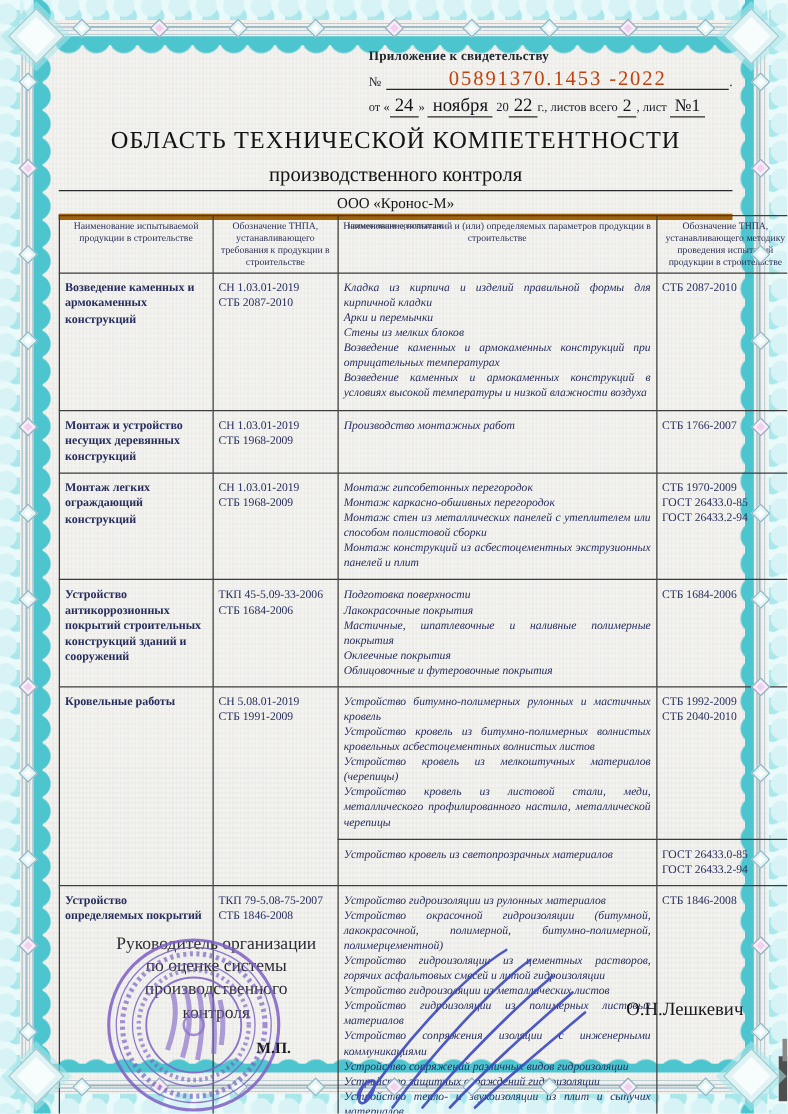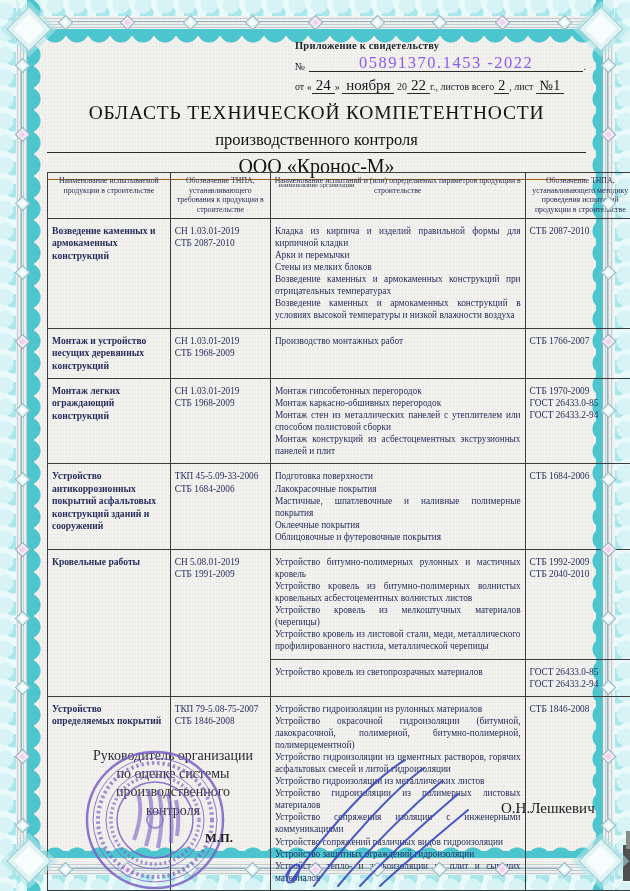--- a/index.html
+++ b/index.html
@@ -81,41 +81,41 @@
   .scan-dark2{position:absolute;right:0;bottom:42px;width:4px;height:18px;background:#8a8a8a;}
 
   
   .content{position:absolute;left:47px;top:36px;width:539px;}
 
   .hdr{position:absolute;top:4px;left:248px;width:291px;font-size:10.5px;color:#20252e;}
   .hdr-line1{font-weight:bold;letter-spacing:.2px;font-size:10.5px;}
   .hdr-num{margin-top:3px;display:flex;align-items:flex-end;}
   .hdr-num .lbl{flex:0 0 auto;padding-right:4px;}
   .slotline{border-bottom:1px solid #2a2a2a;text-align:center;}
-  .hdr-num .slotline{flex:1 1 auto;font-size:16.5px;letter-spacing:1.5px;line-height:1.05;color:#8b5cf6;}
+  .hdr-num .slotline{flex:1 1 auto;font-size:16.5px;letter-spacing:1.5px;line-height:1.05;color:#c2410c;}
   .hdr-date{margin-top:6px;white-space:nowrap;font-size:10px;color:#20252e;}
   .hdr-date .val{display:inline-block;border-bottom:1px solid #2a2a2a;font-size:15px;line-height:1;
                  padding:0 4px;color:#14141a;text-align:center;}
   .hdr-date .val-sm{font-size:14px;}
 
   .titleblk{position:absolute;top:66px;left:0;width:539px;text-align:center;color:#131313;}
   .t1{font-size:19.5px;letter-spacing:.8px;}
   .t2{font-size:16.5px;margin-top:6px;padding-bottom:2px;border-bottom:1px solid #2a2a2a;}
-  .org{font-size:20px;margin-top:2px;padding-bottom:1px;border-bottom:1px solid #a16207;}
+  .org{font-size:12px;margin-top:2px;padding-bottom:1px;border-bottom:5px solid #a16207;}
   .org-cap{font-size:6.5px;color:#3a4352;margin-top:1px;}
 
   table.spec{position:absolute;top:136px;left:0;width:589px;border-collapse:collapse;
              color:#272e5e;}
   .spec th,.spec td{border:1px solid #3c3c3c;vertical-align:top;padding:6px 4px;}
   .spec{border:1.5px solid #2e2e2e;}
   .spec th{font-size:7.8px;font-weight:normal;text-align:center;line-height:1.25;padding:3px 2px;color:#2a3156;}
   .spec td{font-size:9.3px;line-height:1.3;white-space:pre-line;}
   .spec td.c1{font-weight:bold;font-size:9.6px;width:111px;}
   .spec td.c2{width:89px;margin-left:44px;}
-  .spec td.c3{width:240px;text-align:justify;}
+  .spec td.c3{width:240px;text-align:justify;font-style:italic;}
   .spec td.c4{width:99px;}
 
   .footer-role{position:absolute;left:88px;top:747px;width:170px;font-size:14px;line-height:1.3;
                color:#2c2c34;white-space:pre-line;z-index:3;text-align:center;}
   .signer{position:absolute;left:501px;top:800px;font-size:15px;color:#17171c;z-index:3;}
   .mp{position:absolute;left:205px;top:831px;font-size:12.5px;font-weight:bold;color:#1c1c22;z-index:5;}
   .stamp{position:absolute;left:80px;top:742px;z-index:4;opacity:.85;}
   .sig{position:absolute;left:272px;top:748px;z-index:4;}
 </style>
 </head>
@@ -248,21 +248,21 @@
 СТБ 1968-2009</td>
           <td class="c3">Монтаж гипсобетонных перегородок
 Монтаж каркасно-обшивных перегородок
 Монтаж стен из металлических панелей с утеплителем или способом полистовой сборки
 Монтаж конструкций из асбестоцементных экструзионных панелей и плит</td>
           <td class="c4">СТБ 1970-2009
 ГОСТ 26433.0-85
 ГОСТ 26433.2-94</td>
         </tr>
         <tr style="height:66px">
-          <td class="c1">Устройство антикоррозионных покрытий асфальтовых конструкций зданий и сооружений</td>
+          <td class="c1">Устройство антикоррозионных покрытий строительных конструкций зданий и сооружений</td>
           <td class="c2">ТКП 45-5.09-33-2006
 СТБ 1684-2006</td>
           <td class="c3">Подготовка поверхности
 Лакокрасочные покрытия
 Мастичные, шпатлевочные и наливные полимерные покрытия
 Оклеечные покрытия
 Облицовочные и футеровочные покрытия</td>
           <td class="c4">СТБ 1684-2006</td>
         </tr>
         <tr style="height:86px">

